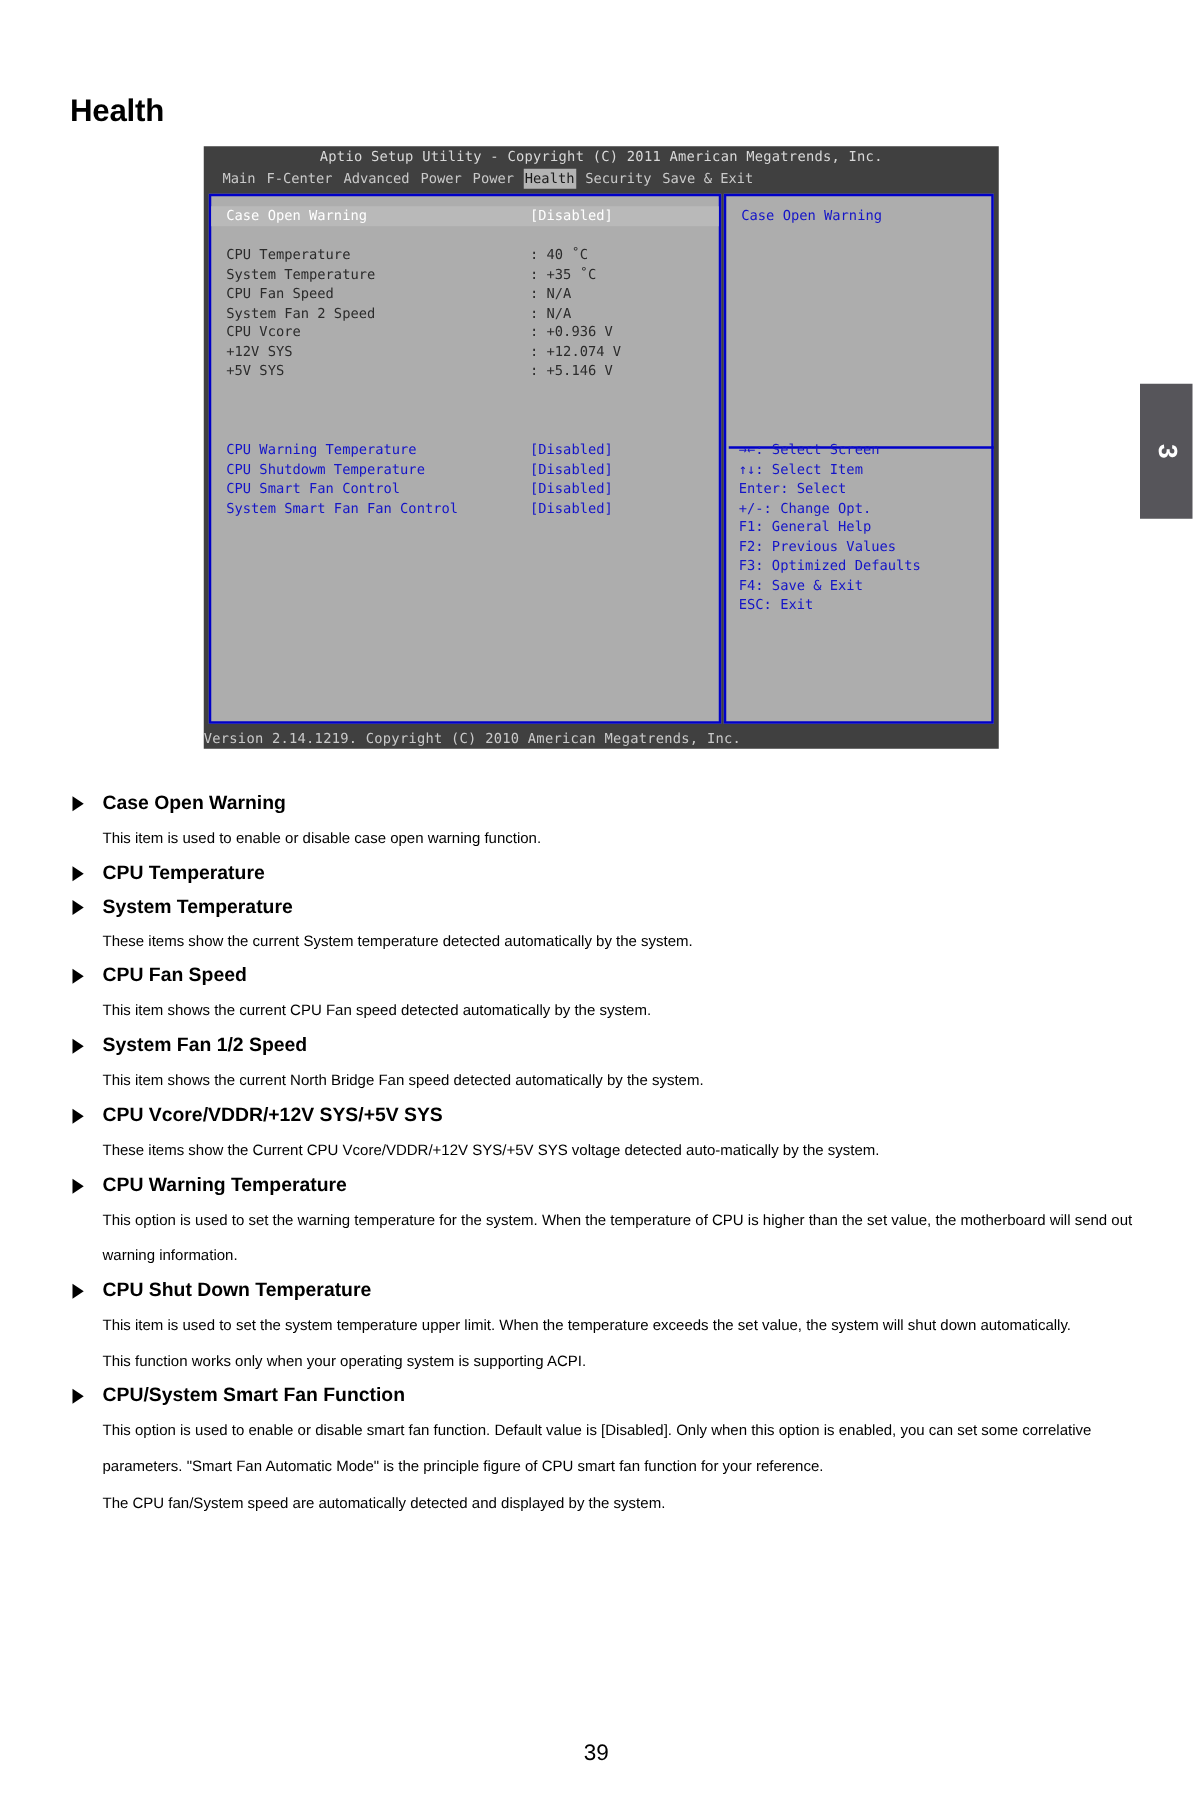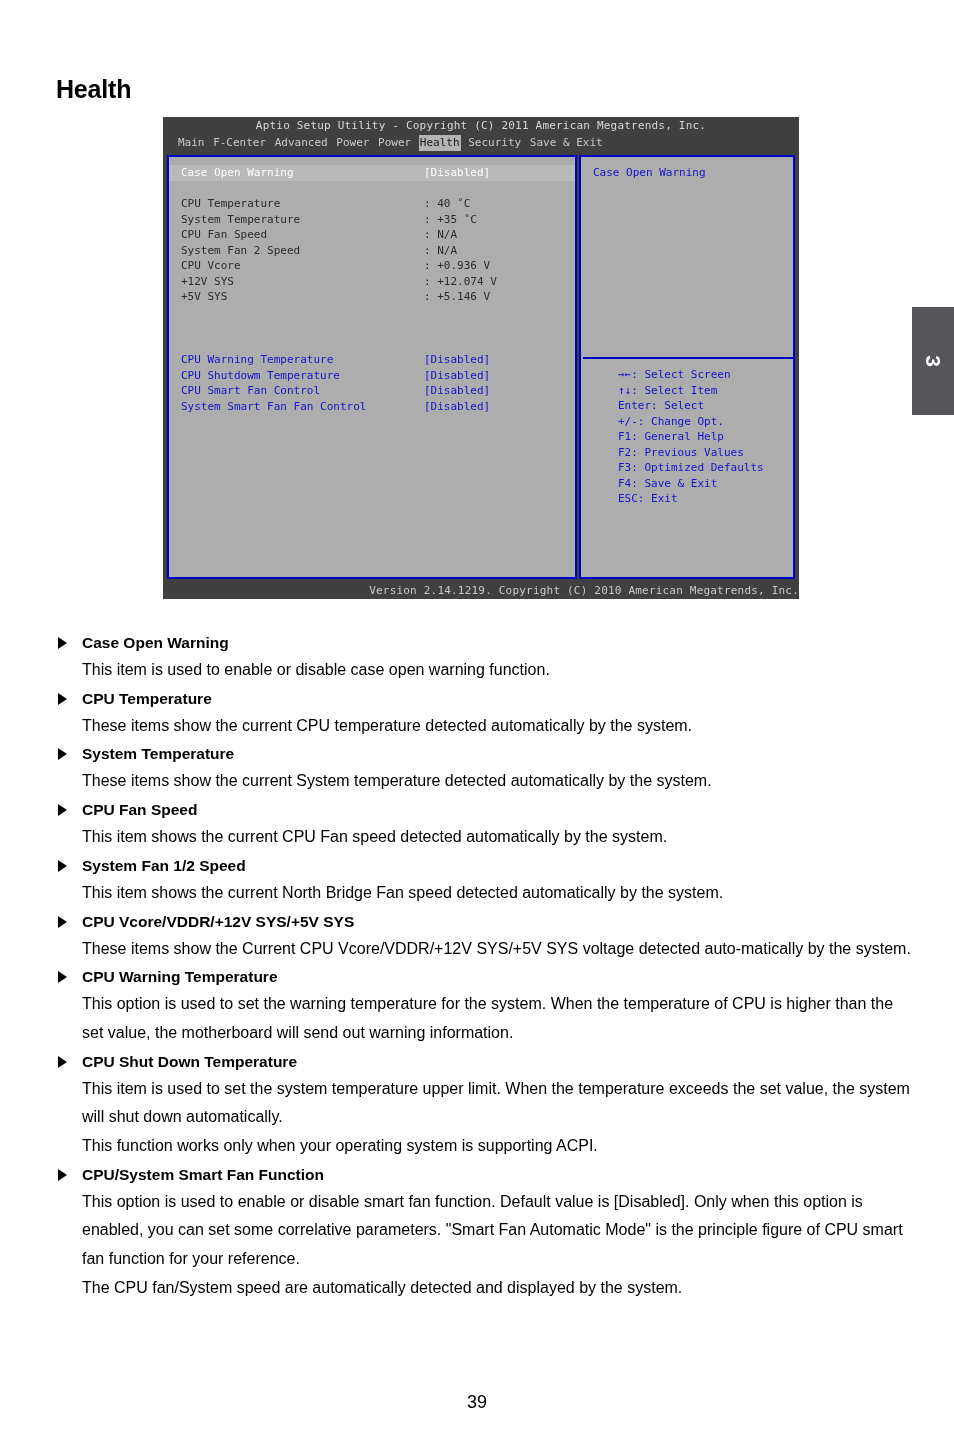--- a/index.html
+++ b/index.html
@@ -158,36 +158,35 @@
     position: absolute;
     left: 2px;
     top: 200px;
     width: 212px;
     height: 2px;
     background: #0000c8;
   }
   #help-keys {
     position: absolute;
     left: 10px;
-    top: 210px;
+    top: 195px;
     width: 204px;
     color: #1414c8;
-    margin-left: 27px;
   }
   #help-keys .krow { height: 15.5px; white-space: nowrap; }
 
   #bios-footer {
     position: absolute;
     left: 0;
     top: 466px;
     width: 636px;
     height: 16px;
     line-height: 16px;
     color: #c9c9c9;
-    text-align: right;
+    text-align: left;
     letter-spacing: 0.2px;
   }
 
   
   #doc {
     position: absolute;
     left: 56px;
     top: 629px;
     width: 860px;
   }
@@ -203,21 +202,21 @@
     position: absolute;
     left: 2px;
     top: 8px;
     width: 0;
     height: 0;
     border-left: 9px solid #000;
     border-top: 6px solid transparent;
     border-bottom: 6px solid transparent;
   }
   .sec-para {
-    font-size: 16px;
+    font-size: 12px;
     line-height: 28.7px;
     padding-left: 26px;
   }
 
   
   #page-number {
     position: absolute;
     left: 0;
     top: 1392px;
     width: 954px;
@@ -320,21 +319,20 @@
   <div id="bios-footer">Version 2.14.1219. Copyright (C) 2010 American Megatrends, Inc.</div>
 </div>
 
 <div id="doc">
     <div class="sec">
       <div class="sec-head"><span class="tri"></span><span>Case Open Warning</span></div>
       <div class="sec-para">This item is used to enable or disable case open warning function.</div>
     </div>
     <div class="sec">
       <div class="sec-head"><span class="tri"></span><span>CPU Temperature</span></div>
-      <div class="sec-para">These items show the current CPU temperature detected automatically by the system.</div>
     </div>
     <div class="sec">
       <div class="sec-head"><span class="tri"></span><span>System Temperature</span></div>
       <div class="sec-para">These items show the current System temperature detected automatically by the system.</div>
     </div>
     <div class="sec">
       <div class="sec-head"><span class="tri"></span><span>CPU Fan Speed</span></div>
       <div class="sec-para">This item shows the current CPU Fan speed detected automatically by the system.</div>
     </div>
     <div class="sec">

